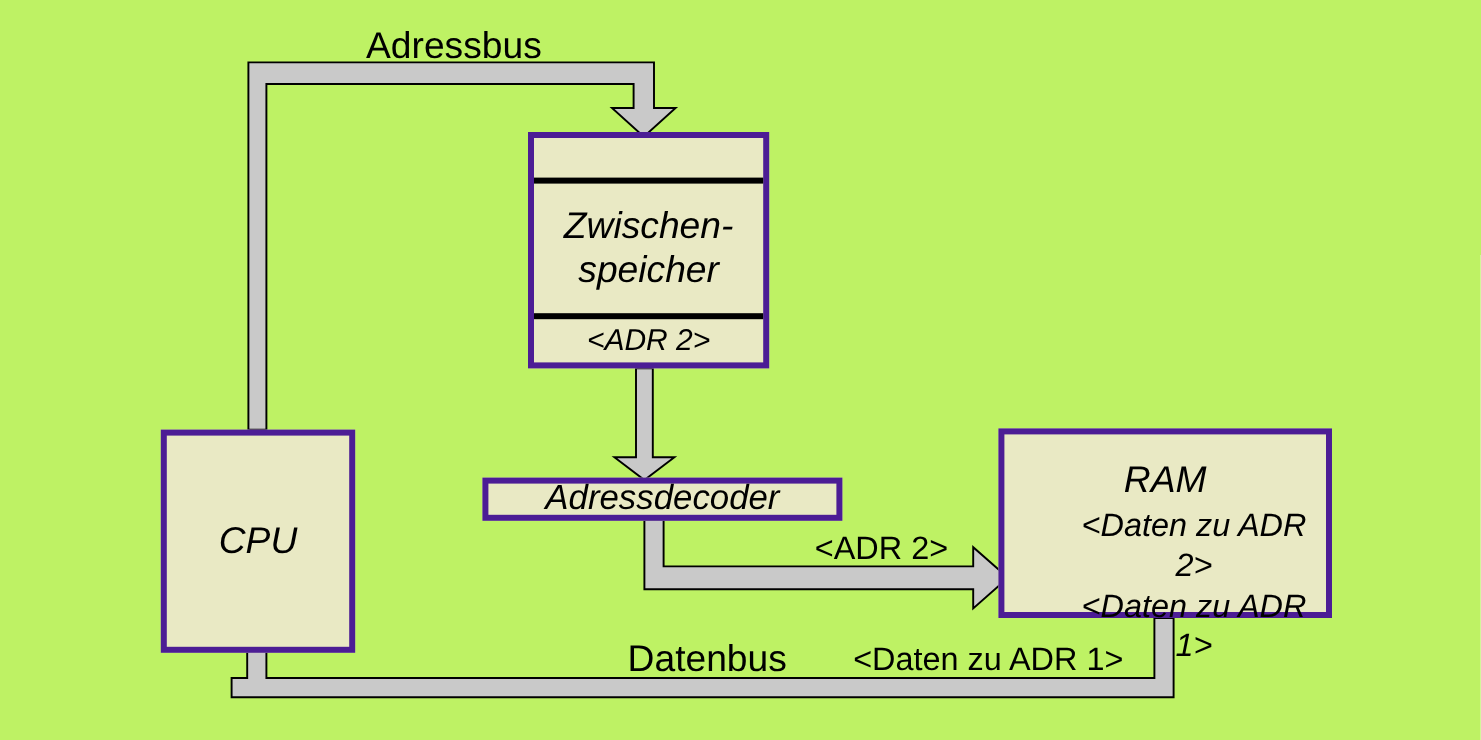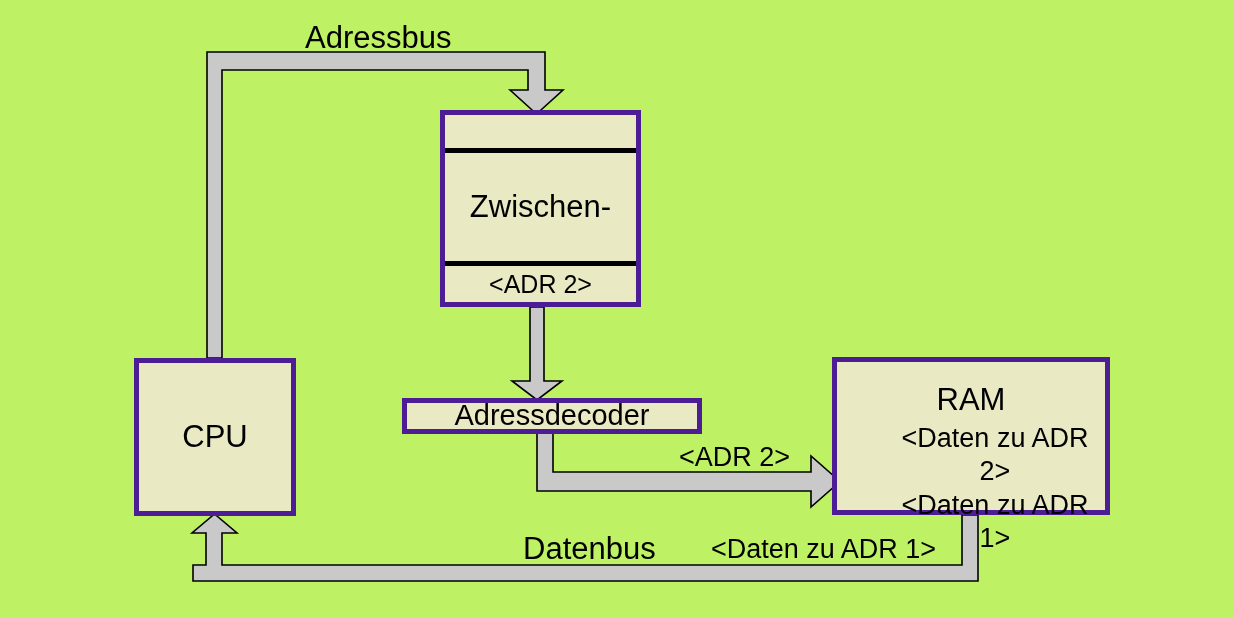--- a/index.html
+++ b/index.html
@@ -31,23 +31,24 @@
     box-sizing: border-box;
     background: #e9e9c4;
     border: 5px solid #4c1d95;
     display: flex;
     flex-direction: column;
     align-items: center;
     justify-content: center;
     color: #000000;
     text-align: center;
     line-height: 1.16;
+    font-style: italic;
   }
   #cpu-box {
-    left: 134px; top: 358px; width: 162px; height: 158px;
+    left: 134px; top: 358px; width: 162px; height: 186px;
     font-size: 31px;
   }
   #buffer-box {
     left: 440px; top: 110px; width: 201px; height: 197px;
     border-width: 5px;
     padding: 0;
     justify-content: flex-start;
   }
   .buffer-row {
     width: 100%;
@@ -164,20 +165,21 @@
   <div class="box" id="cpu-box">
     <span>CPU</span>
   </div>
 
   <div class="box" id="buffer-box">
     <div class="buffer-row" id="buffer-row-empty">
       <span></span>
     </div>
     <div class="buffer-row" id="buffer-row-title">
       <span>Zwischen-</span>
+      <span>speicher</span>
     </div>
     <div class="buffer-row" id="buffer-row-value">
       <span>&lt;ADR 2&gt;</span>
     </div>
   </div>
 
   <div class="box" id="decoder-box">
     <span>Adressdecoder</span>
   </div>
 

